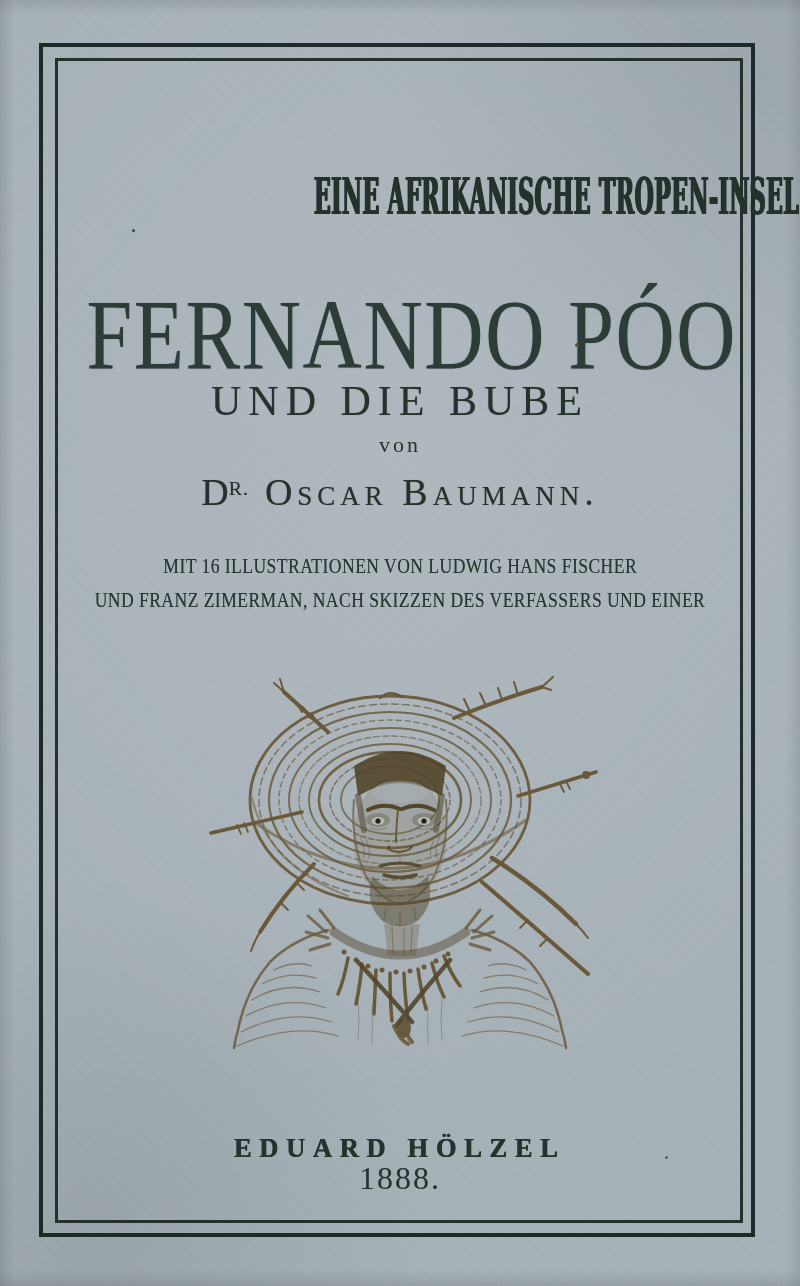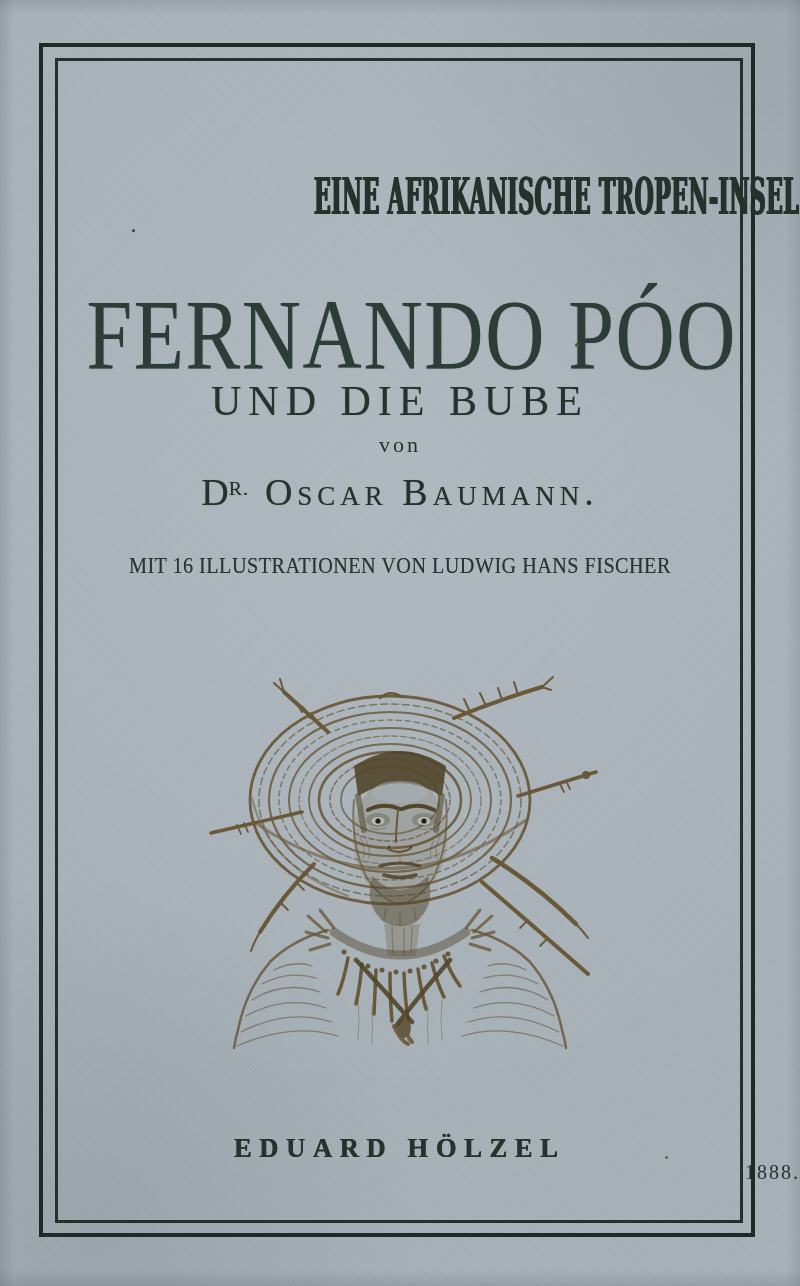--- a/index.html
+++ b/index.html
@@ -32,31 +32,31 @@
   .main-title .squeeze{display:inline-block;transform:scaleX(.82);transform-origin:50% 50%;
     letter-spacing:2px;text-shadow:0 0 1px rgba(45,60,55,.55);}
 
   .subtitle{top:380px;font-size:42px;line-height:1;letter-spacing:7px;color:#26332d;text-shadow:0 0 .7px rgba(38,51,45,.5);}
   .byline{top:434px;font-size:22px;line-height:1;letter-spacing:3px;color:#26332d;}
   .author{top:473px;font-size:38px;line-height:1;color:#25322c;text-shadow:0 0 .7px rgba(37,50,44,.5);}
   .author .prefix{letter-spacing:0;}
   .author sup{font-size:.52em;vertical-align:.52em;letter-spacing:1px;margin-right:16px;}
   .author .sc{font-variant:small-caps;letter-spacing:5px;}
 
-  .note{top:549px;font-size:23px;line-height:34px;color:#27362f;}
+  .note{top:549px;font-size:20px;line-height:34px;color:#27362f;}
   .note .squeeze-n{display:inline-block;transform:scaleX(.88);transform-origin:50% 50%;letter-spacing:.5px;
     text-shadow:0 0 .6px rgba(39,54,47,.55);}
 
   .engraving{position:absolute;left:208px;top:670px;width:390px;height:382px;}
 
   .imprint-place{top:1104px;font-size:24px;line-height:1;letter-spacing:2px;}
   .imprint-publisher{top:1134px;font-size:28px;line-height:1;font-weight:bold;}
   .imprint-publisher .squeeze-p{display:inline-block;transform:scaleX(.95);letter-spacing:8px;
     text-shadow:.5px 0 0 currentColor,0 0 .6px rgba(38,51,45,.5);}
-  .imprint-year{top:1162px;font-size:20px;line-height:1;letter-spacing:2px;text-align:right;}
+  .imprint-year{top:1162px;font-size:32px;line-height:1;letter-spacing:2px;}
 
   .speck{position:absolute;border-radius:50%;}
   .speck.s1{left:575px;top:343px;width:4px;height:4px;background:#5d5336;}
   .speck.s2{left:665px;top:1156px;width:3px;height:3px;background:#6a5f3c;}
   .speck.s3{left:132px;top:229px;width:3px;height:3px;background:#3b443e;}
 </style>
 </head>
 <body>
 
 <div class="page">
@@ -75,20 +75,21 @@
   <div class="centered subtitle">UND DIE BUBE</div>
 
   <div class="centered author">
     <span class="prefix">D</span><sup>R.</sup><span class="sc">Oscar Baumann.</span>
   </div>
 
   <div class="centered byline">von</div>
 
   <div class="centered note">
     <div><span class="squeeze-n">MIT 16 ILLUSTRATIONEN VON LUDWIG HANS FISCHER</span></div>
+    <div><span class="squeeze-n">UND FRANZ ZIMERMAN, NACH SKIZZEN DES VERFASSERS UND EINER</span></div>
   </div>
 
   <div class="engraving" role="img" aria-label="Sepia woodcut engraving of a Bube man wearing a wide woven hat adorned with radiating feather spikes and a necklace of bones and amulets over bare shoulders">
     <svg width="390" height="382" viewBox="0 0 390 382">
       <g stroke="#6a5939" fill="none" stroke-linecap="round">
 
         <g>
           <path d="M120,62 L76,22" stroke-width="4"></path>
           <path d="M76,22 L66,13 M76,22 L72,9" stroke-width="2"></path>
           <path d="M112,56 L103,43 M102,48 L95,37 M94,42 L88,32" stroke-width="2"></path>

